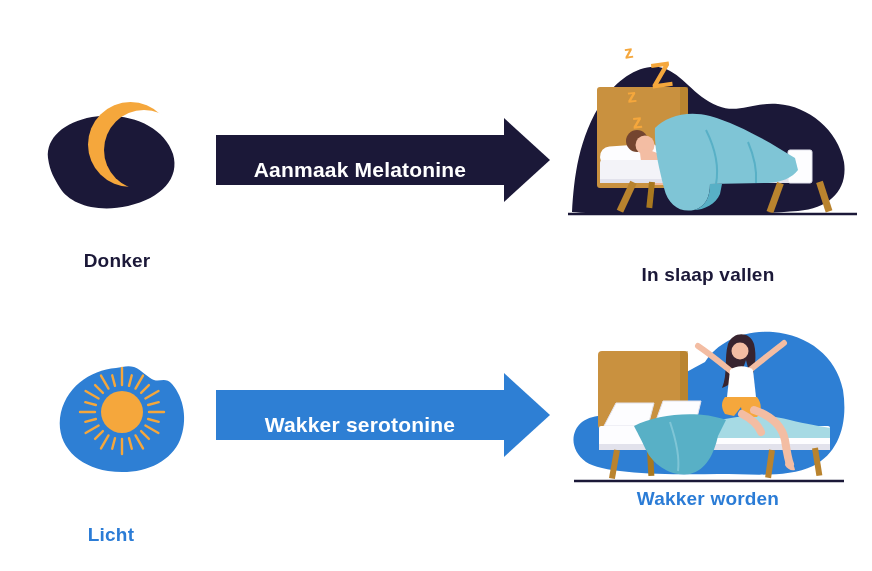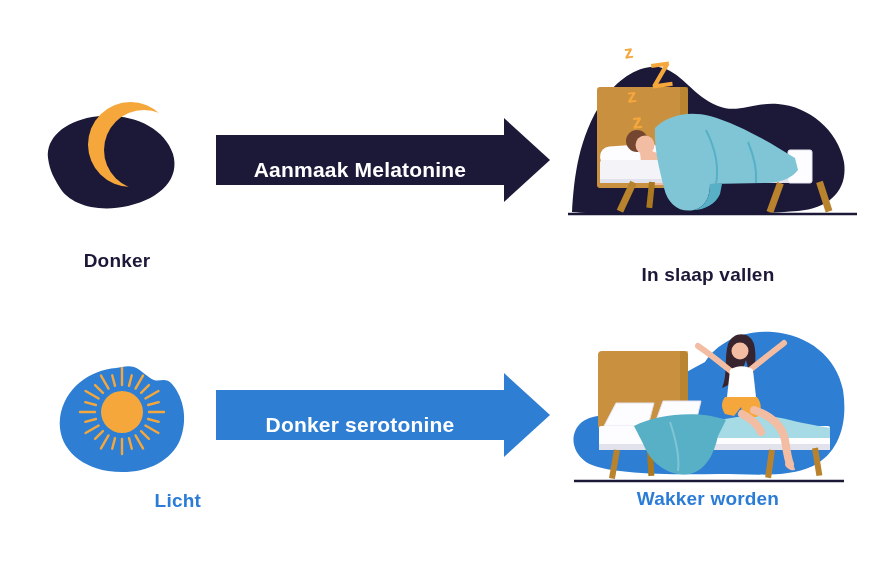--- a/index.html
+++ b/index.html
@@ -25,21 +25,21 @@
   .arrow-label{
     color:#ffffff;font-size:21px;font-weight:700;letter-spacing:.2px;white-space:nowrap;margin-top:20px;
   }
   
   .caption{
     position:absolute;font-weight:700;font-size:19px;text-align:center;letter-spacing:.2px;margin-top:24px;
   }
   .caption.navy{color:var(--dark-navy);}
   .caption.blue{color:var(--blue-text);}
   #caption-donker{left:27px;top:226px;width:180px;}
-  #caption-licht{left:21px;top:466px;width:180px;text-align:right;}
+  #caption-licht{left:21px;top:500px;width:180px;}
   #caption-sleep{left:558px;top:240px;width:300px;}
   #caption-wake{left:558px;top:464px;width:300px;}
   svg{display:block;overflow:visible;}
   .zword{font-family:"Liberation Sans",sans-serif;font-weight:700;fill:var(--orange);}
 </style>
 </head>
 <body>
 
 <div class="stage">
 
@@ -134,21 +134,21 @@
         <line x1="95.4" y1="69.5" x2="108.4" y2="77"></line>
         <line x1="98.1" y1="63" x2="108.7" y2="65.8"></line>
       </g>
       <circle cx="72" cy="56" r="21" fill="var(--orange)"></circle>
     </svg>
 
     <div id="caption-licht" class="caption blue">Licht</div>
 
     <div class="arrow arrow-blue" style="top:373px">
       <div class="arrow-body">
-        <span class="arrow-label">Donker serotonine</span>
+        <span class="arrow-label">Wakker serotonine</span>
       </div>
       <div class="arrow-head"></div>
     </div>
 
     <svg class="abs" style="left:558px;top:322px" width="300" height="165" viewBox="0 0 300 165">
 
       <path fill="var(--blue)" d="M 147,40 C 160,20 185,8 215,10 C 250,13 278,34 285,68 C 290,100 282,130 255,144 C 230,156 195,152 160,152 C 110,153 45,152 28,140 C 12,128 12,110 24,100 C 36,91 55,95 70,84 C 90,70 120,55 147,40 Z"></path>
 
       <rect x="40" y="29" width="90" height="78" rx="4" fill="var(--tan)"></rect>
       <rect x="122" y="29" width="8" height="78" fill="var(--tan-dark)" opacity="0.45"></rect>

